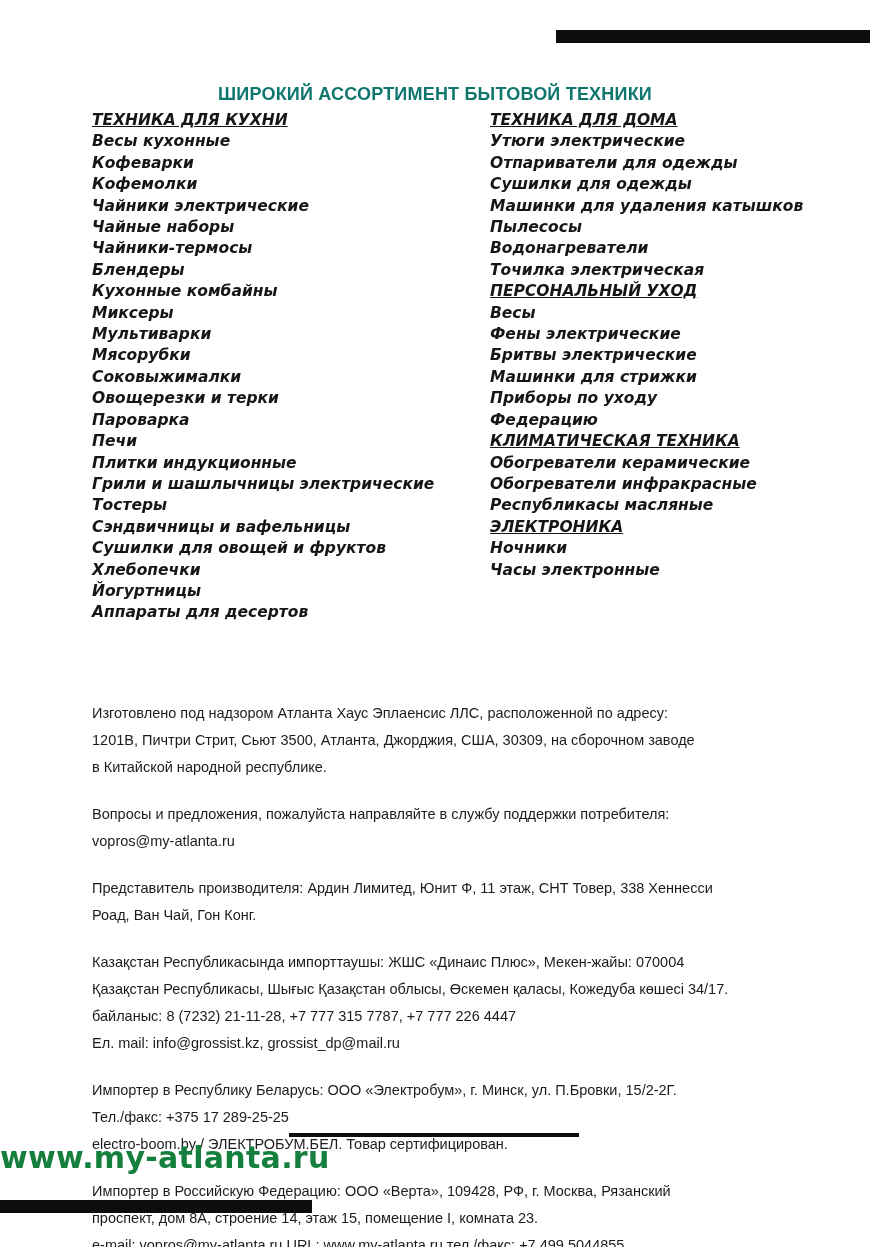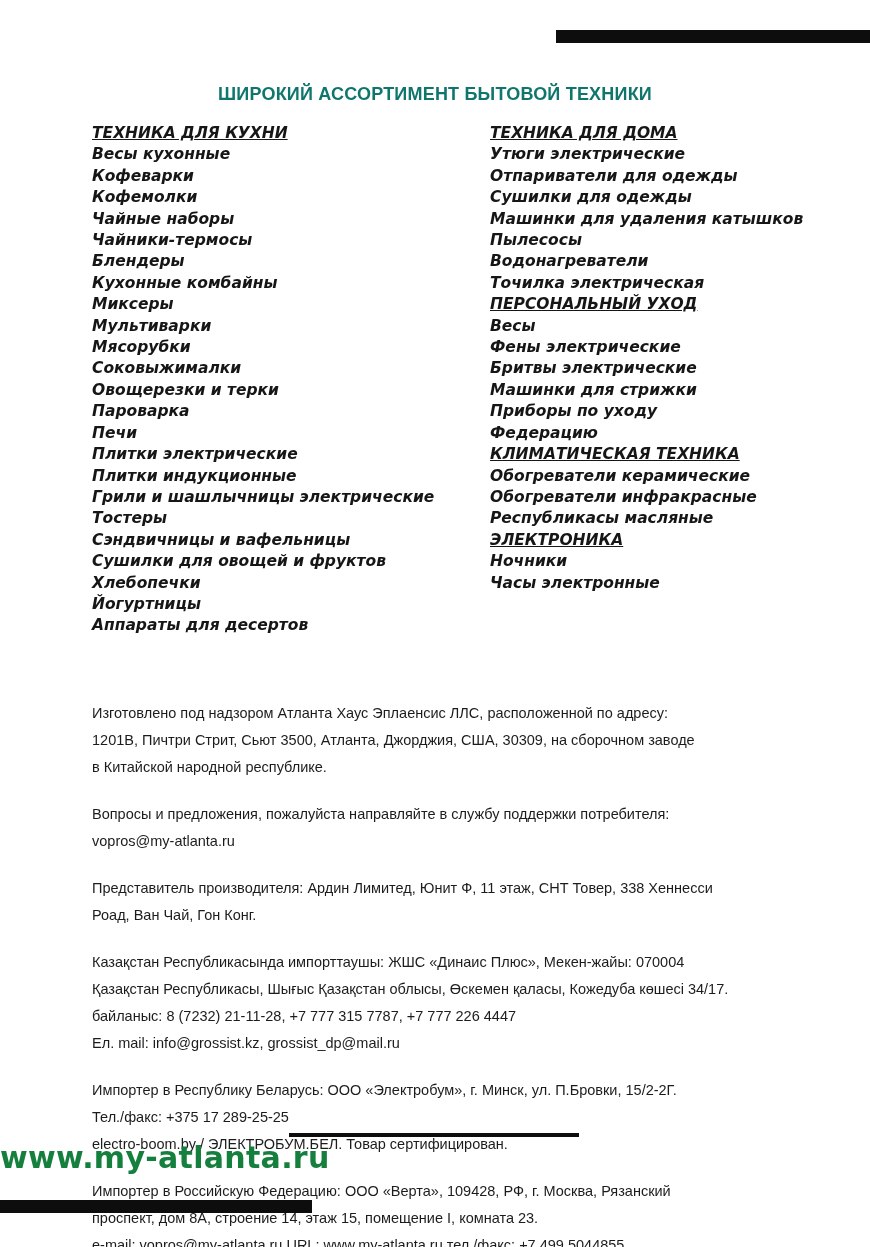--- a/index.html
+++ b/index.html
@@ -24,21 +24,21 @@
     text-align: center;
     font-family: Liberation Sans, sans-serif;
     font-weight: bold;
     font-size: 18px;
     letter-spacing: 0.2px;
     color: #0f766e;
   }
 
   .columns {
     position: absolute;
-    top: 123px;
+    top: 110px;
     left: 92px;
     width: 720px;
     display: flex;
   }
   .col { font-family: "DejaVu Sans", sans-serif; font-style: italic; font-weight: bold; }
   .col-left { width: 398px; }
   .col-right { width: 322px; }
   .cat-header, .cat-item {
     font-size: 15.5px;
     line-height: 21.4px;
@@ -88,32 +88,32 @@
   <div class="corner-bar bottom-left"></div>
 
   <div class="doc-title">ШИРОКИЙ АССОРТИМЕНТ БЫТОВОЙ ТЕХНИКИ</div>
 
   <div class="columns">
     <div class="col col-left">
         <div class="cat-header">ТЕХНИКА ДЛЯ КУХНИ</div>
         <div class="cat-item">Весы кухонные</div>
         <div class="cat-item">Кофеварки</div>
         <div class="cat-item">Кофемолки</div>
+        <div class="cat-item">Чайники электрические</div>
         <div class="cat-item">Чайные наборы</div>
         <div class="cat-item">Чайники-термосы</div>
         <div class="cat-item">Блендеры</div>
         <div class="cat-item">Кухонные комбайны</div>
         <div class="cat-item">Миксеры</div>
         <div class="cat-item">Мультиварки</div>
         <div class="cat-item">Мясорубки</div>
         <div class="cat-item">Соковыжималки</div>
         <div class="cat-item">Овощерезки и терки</div>
         <div class="cat-item">Пароварка</div>
         <div class="cat-item">Печи</div>
-        <div class="cat-item">Плитки электрические</div>
         <div class="cat-item">Плитки индукционные</div>
         <div class="cat-item">Грили и шашлычницы электрические</div>
         <div class="cat-item">Тостеры</div>
         <div class="cat-item">Сэндвичницы и вафельницы</div>
         <div class="cat-item">Сушилки для овощей и фруктов</div>
         <div class="cat-item">Хлебопечки</div>
         <div class="cat-item">Йогуртницы</div>
         <div class="cat-item">Аппараты для десертов</div>
       </div>
     <div class="col col-right">

